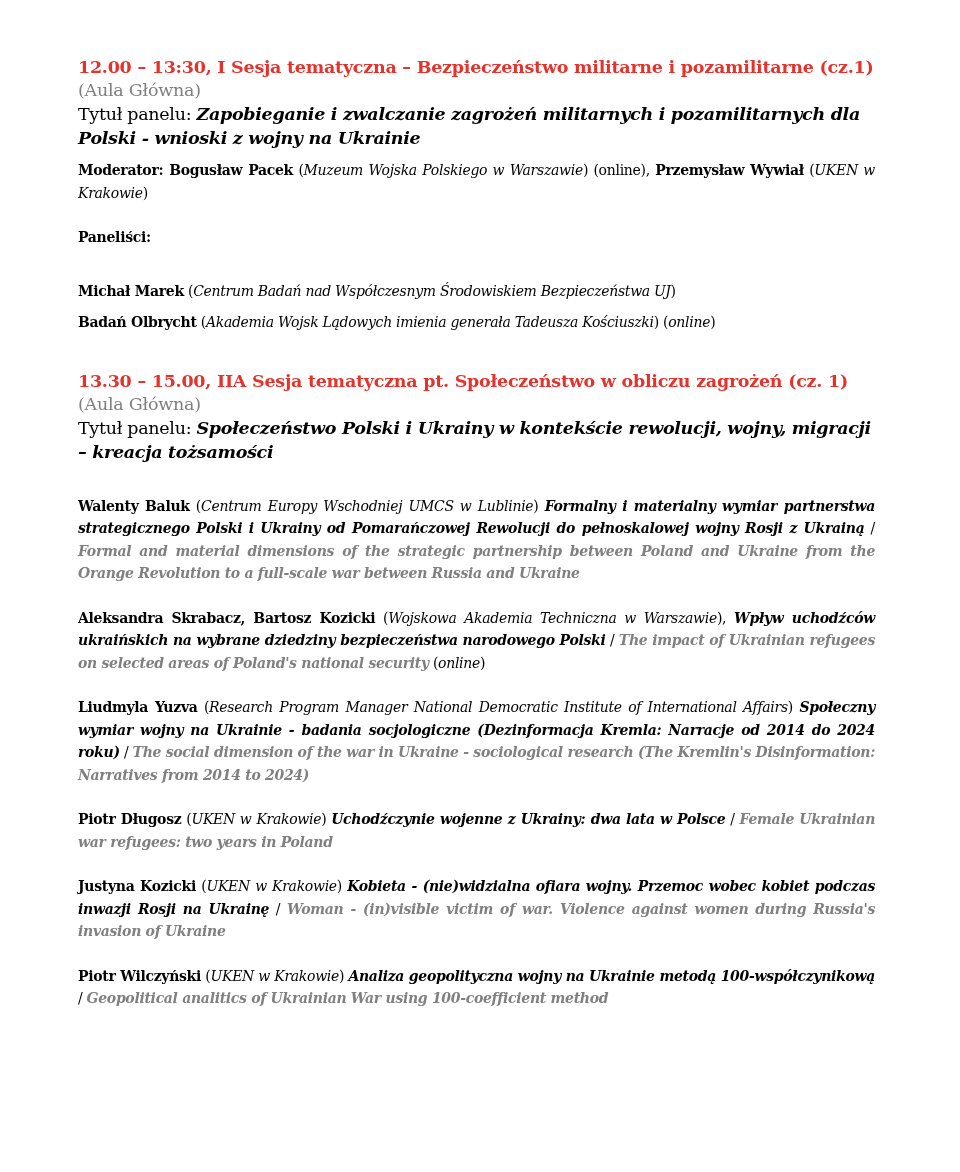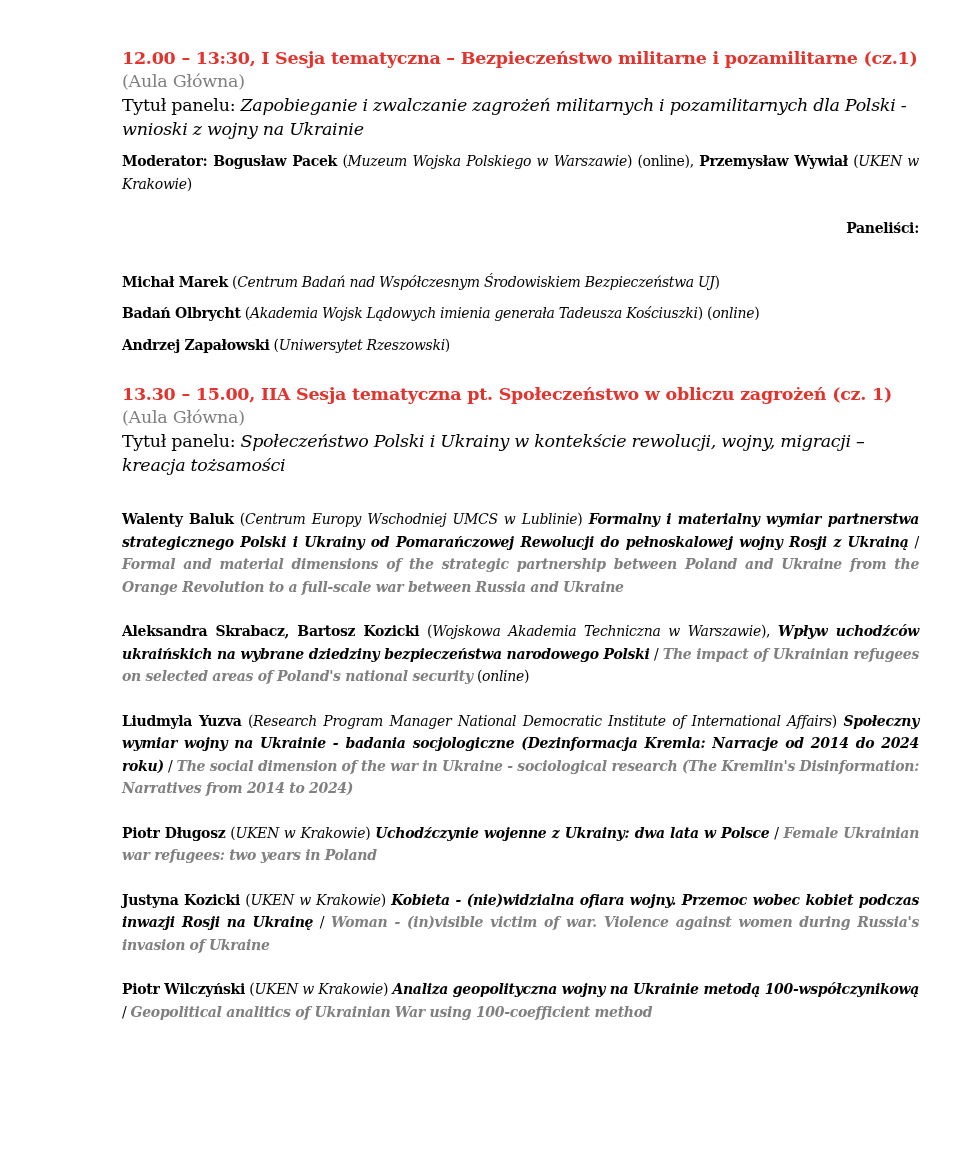--- a/index.html
+++ b/index.html
@@ -1,25 +1,25 @@
 <!DOCTYPE html>
 <html><head>
 <meta charset="utf-8">
 <style>
   html, body { margin: 0; padding: 0; background: #ffffff; }
   body { width: 960px; height: 1172px; overflow: hidden; position: relative;
          font-family: "DejaVu Serif", "Liberation Serif", serif; color: #000; }
-  .page { position: absolute; left: 78px; top: 47px; width: 797px; margin-left: 44px; }
+  .page { position: absolute; left: 78px; top: 56px; width: 797px; }
   .sess-head { color: #e3332c; font-weight: bold; font-size: 17.5px; line-height: 23px; letter-spacing: -0.25px; }
   .room { color: #7f7f7f; font-weight: normal; }
   .ptitle { font-size: 17.5px; line-height: 24px; letter-spacing: -0.3px; }
-  .ptitle .t { font-weight: normal; font-style: italic; text-align: right; }
+  .ptitle .t { font-weight: bold; font-style: italic; text-align: right; }
   p { margin: 0; font-size: 14px; line-height: 22.5px; letter-spacing: -0.3px; }
   .j { text-align: justify; }
-  .b { font-weight: bold; text-align: right; }
+  .b { font-weight: bold; }
   .i { font-style: italic; }
   .bi { font-weight: bold; font-style: italic; }
   .en { font-weight: bold; font-style: italic; color: #808080; }
   .gap8 { height: 9px; }
   .gap22 { height: 22px; }
 </style>
 </head>
 <body>
 
 <div class="page">
@@ -31,21 +31,20 @@
     <p class="j"><span class="b">Moderator: Bogusław Pacek</span> (<span class="i">Muzeum Wojska Polskiego w Warszawie</span>)<span> (online), </span><span class="b">Przemysław Wywiał</span> (<span class="i">UKEN w Krakowie</span>)</p>
     <div class="gap22"></div>
     <p class="b">Paneliści:</p>
     <div class="gap22"></div>
     <div>
       <div class="gap8"></div>
       <p><span class="b">Michał Marek</span> (<span class="i">Centrum Badań nad Współczesnym Środowiskiem Bezpieczeństwa UJ</span>)</p>
       <div class="gap8"></div>
       <p><span class="b">Badań Olbrycht</span> (<span class="i">Akademia Wojsk Lądowych imienia generała Tadeusza Kościuszki</span>) (<span class="i">online</span>)</p>
       <div class="gap8"></div>
-      <p><span class="b">Andrzej Zapałowski</span> (<span class="i">Uniwersytet Rzeszowski</span>)</p>
     </div>
   </section>
 
   <div style="height:27px"></div>
 
   <section>
     <div class="sess-head"><span>13.30 – 15.00, IIA Sesja tematyczna pt. Społeczeństwo w obliczu zagrożeń (cz. 1)</span><br><span class="room">(Aula Główna)</span></div>
     <div class="ptitle"><span>Tytuł panelu: </span><span class="t">Społeczeństwo Polski i Ukrainy w kontekście rewolucji, wojny, migracji – kreacja tożsamości</span></div>
     <div class="gap8"></div>
     <div class="gap22"></div>

